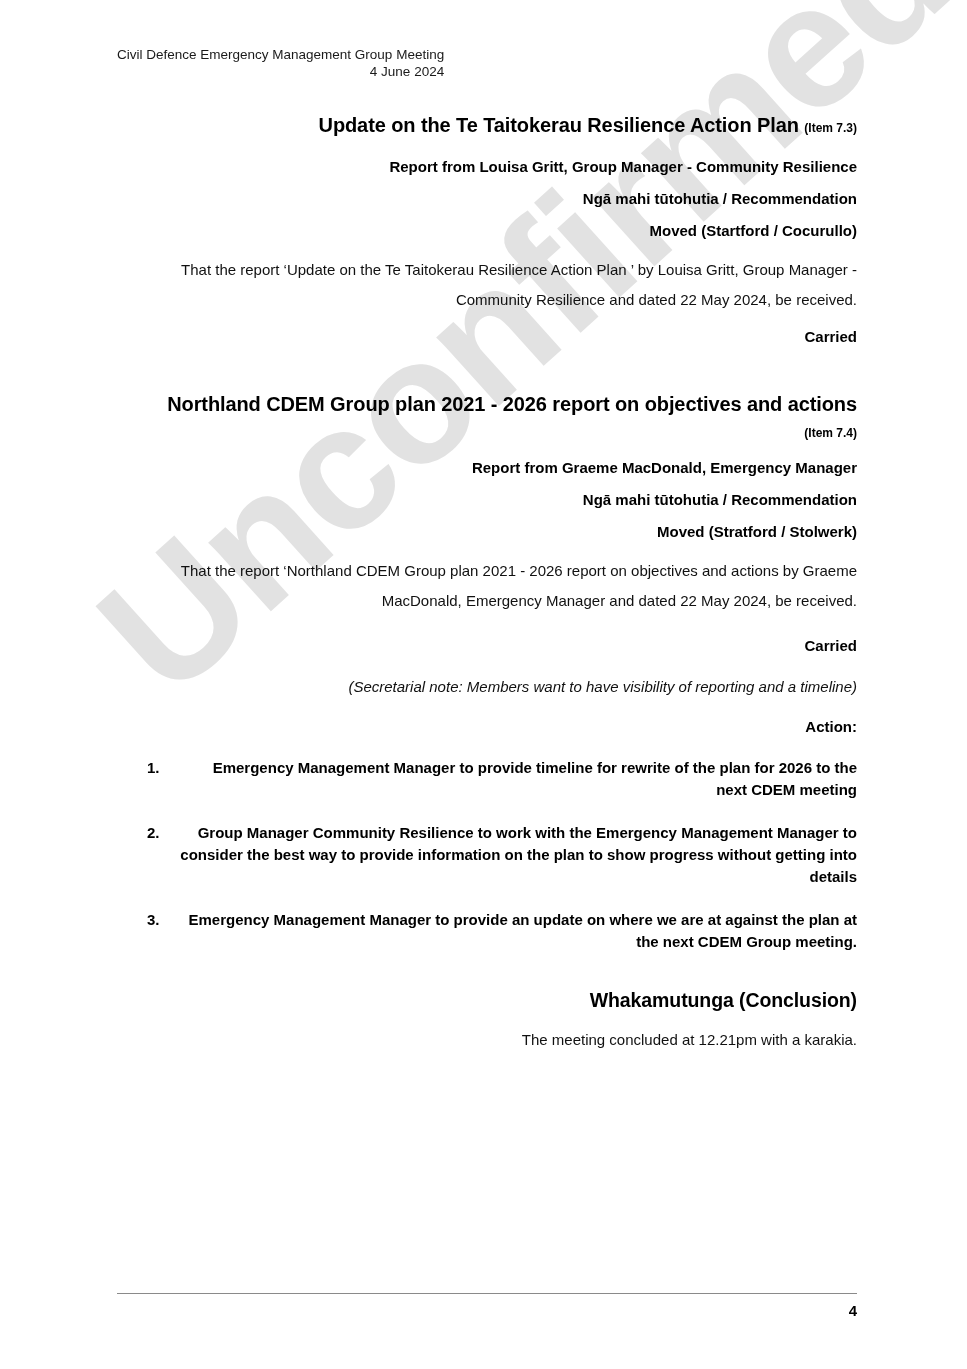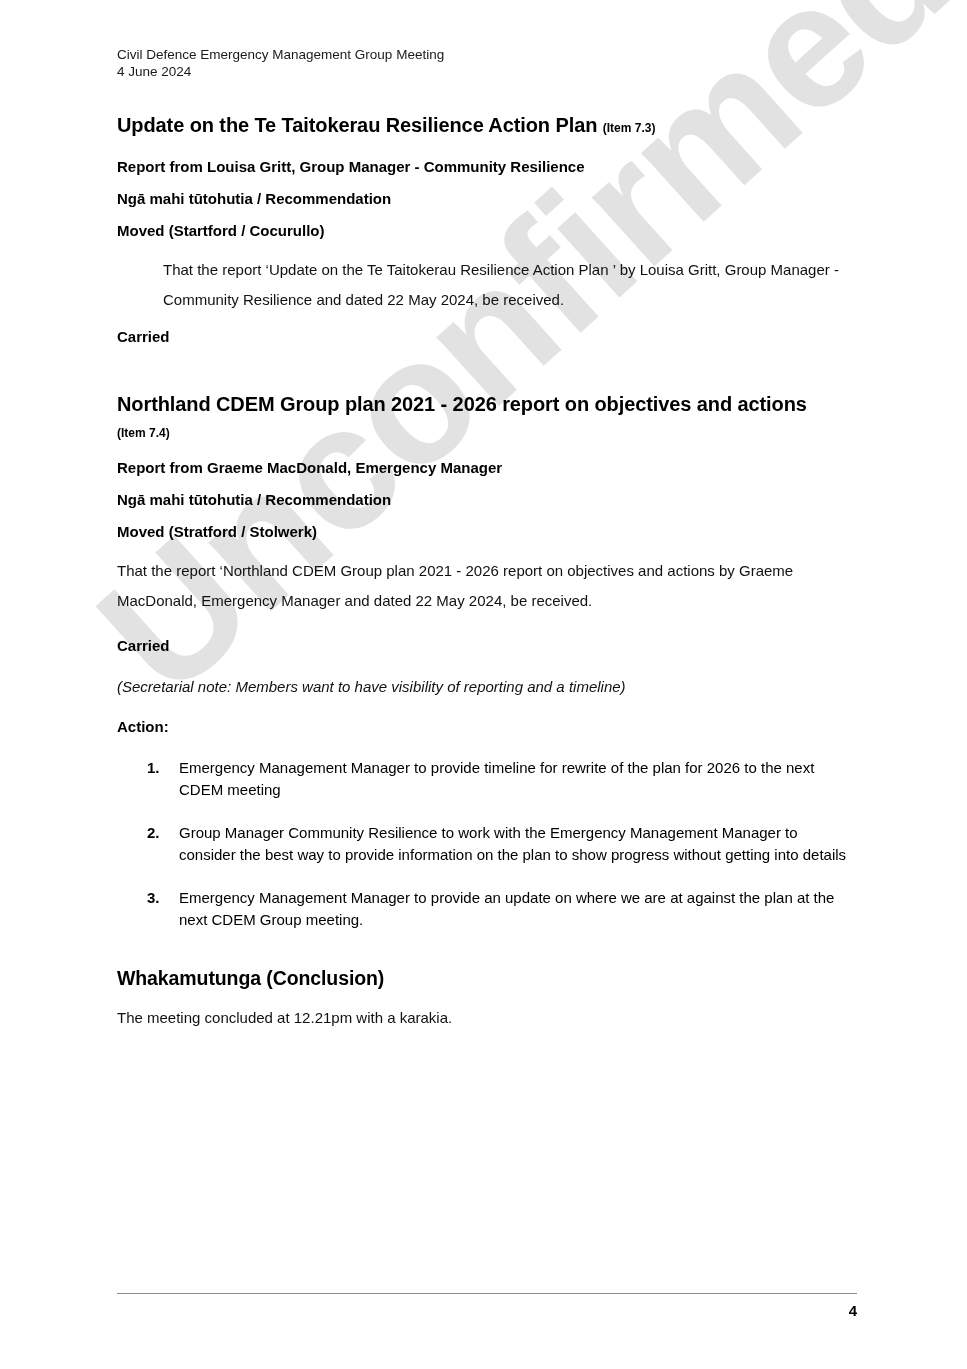--- a/index.html
+++ b/index.html
@@ -47,20 +47,21 @@
   }
 
   
   #content {
     position: absolute;
     left: 0;
     top: 0;
     width: 854px;
     height: 1369px;
     z-index: 1;
+    text-align: right;
   }
 
   .doc-header {
     position: absolute;
     left: 117px;
     top: 46px;
     font-size: 13.5px;
     line-height: 17px;
     color: #1a1a1a;
     font-weight: 400;
@@ -134,21 +135,21 @@
     margin: 0;
     padding: 0 0 0 62px;
     list-style: none;
     counter-reset: act;
   }
   ol.action-list > li {
     position: relative;
     counter-increment: act;
     font-size: 15px;
     line-height: 22px;
-    font-weight: 400;
+    font-weight: 700;
     color: #000;
     margin-bottom: 21px;
     padding-left: 0;
   }
   ol.action-list > li:last-child { margin-bottom: 0; }
   ol.action-list > li::before {
     content: counter(act) ".";
     position: absolute;
     left: -32px;
     top: 0;

